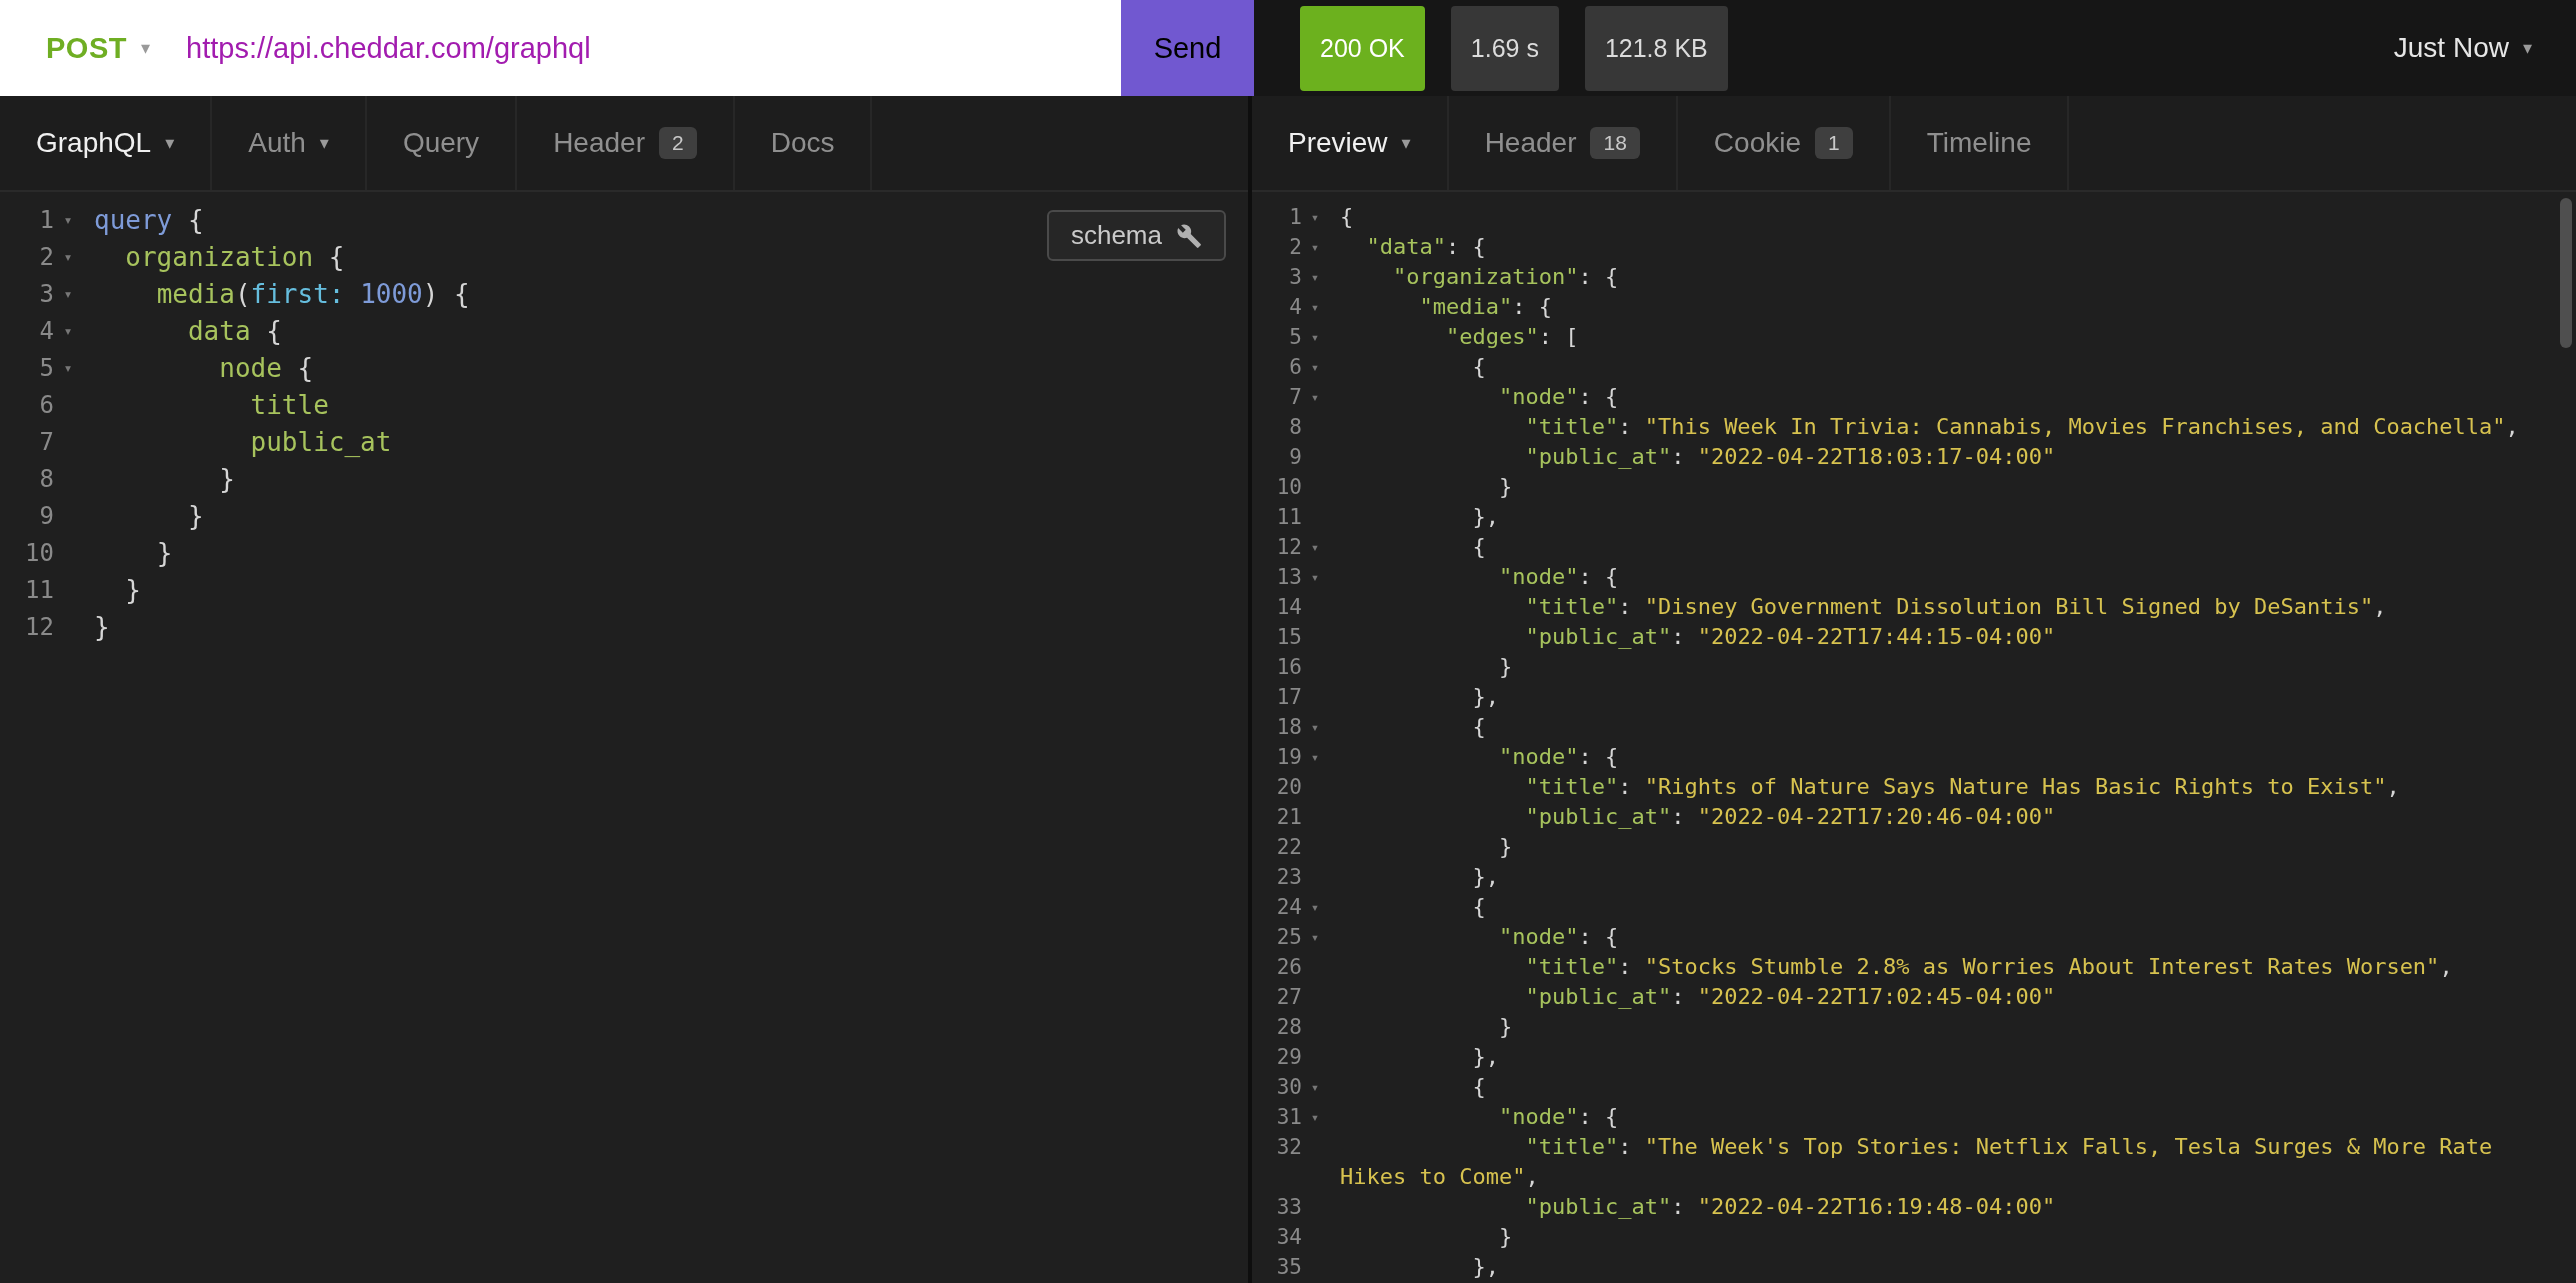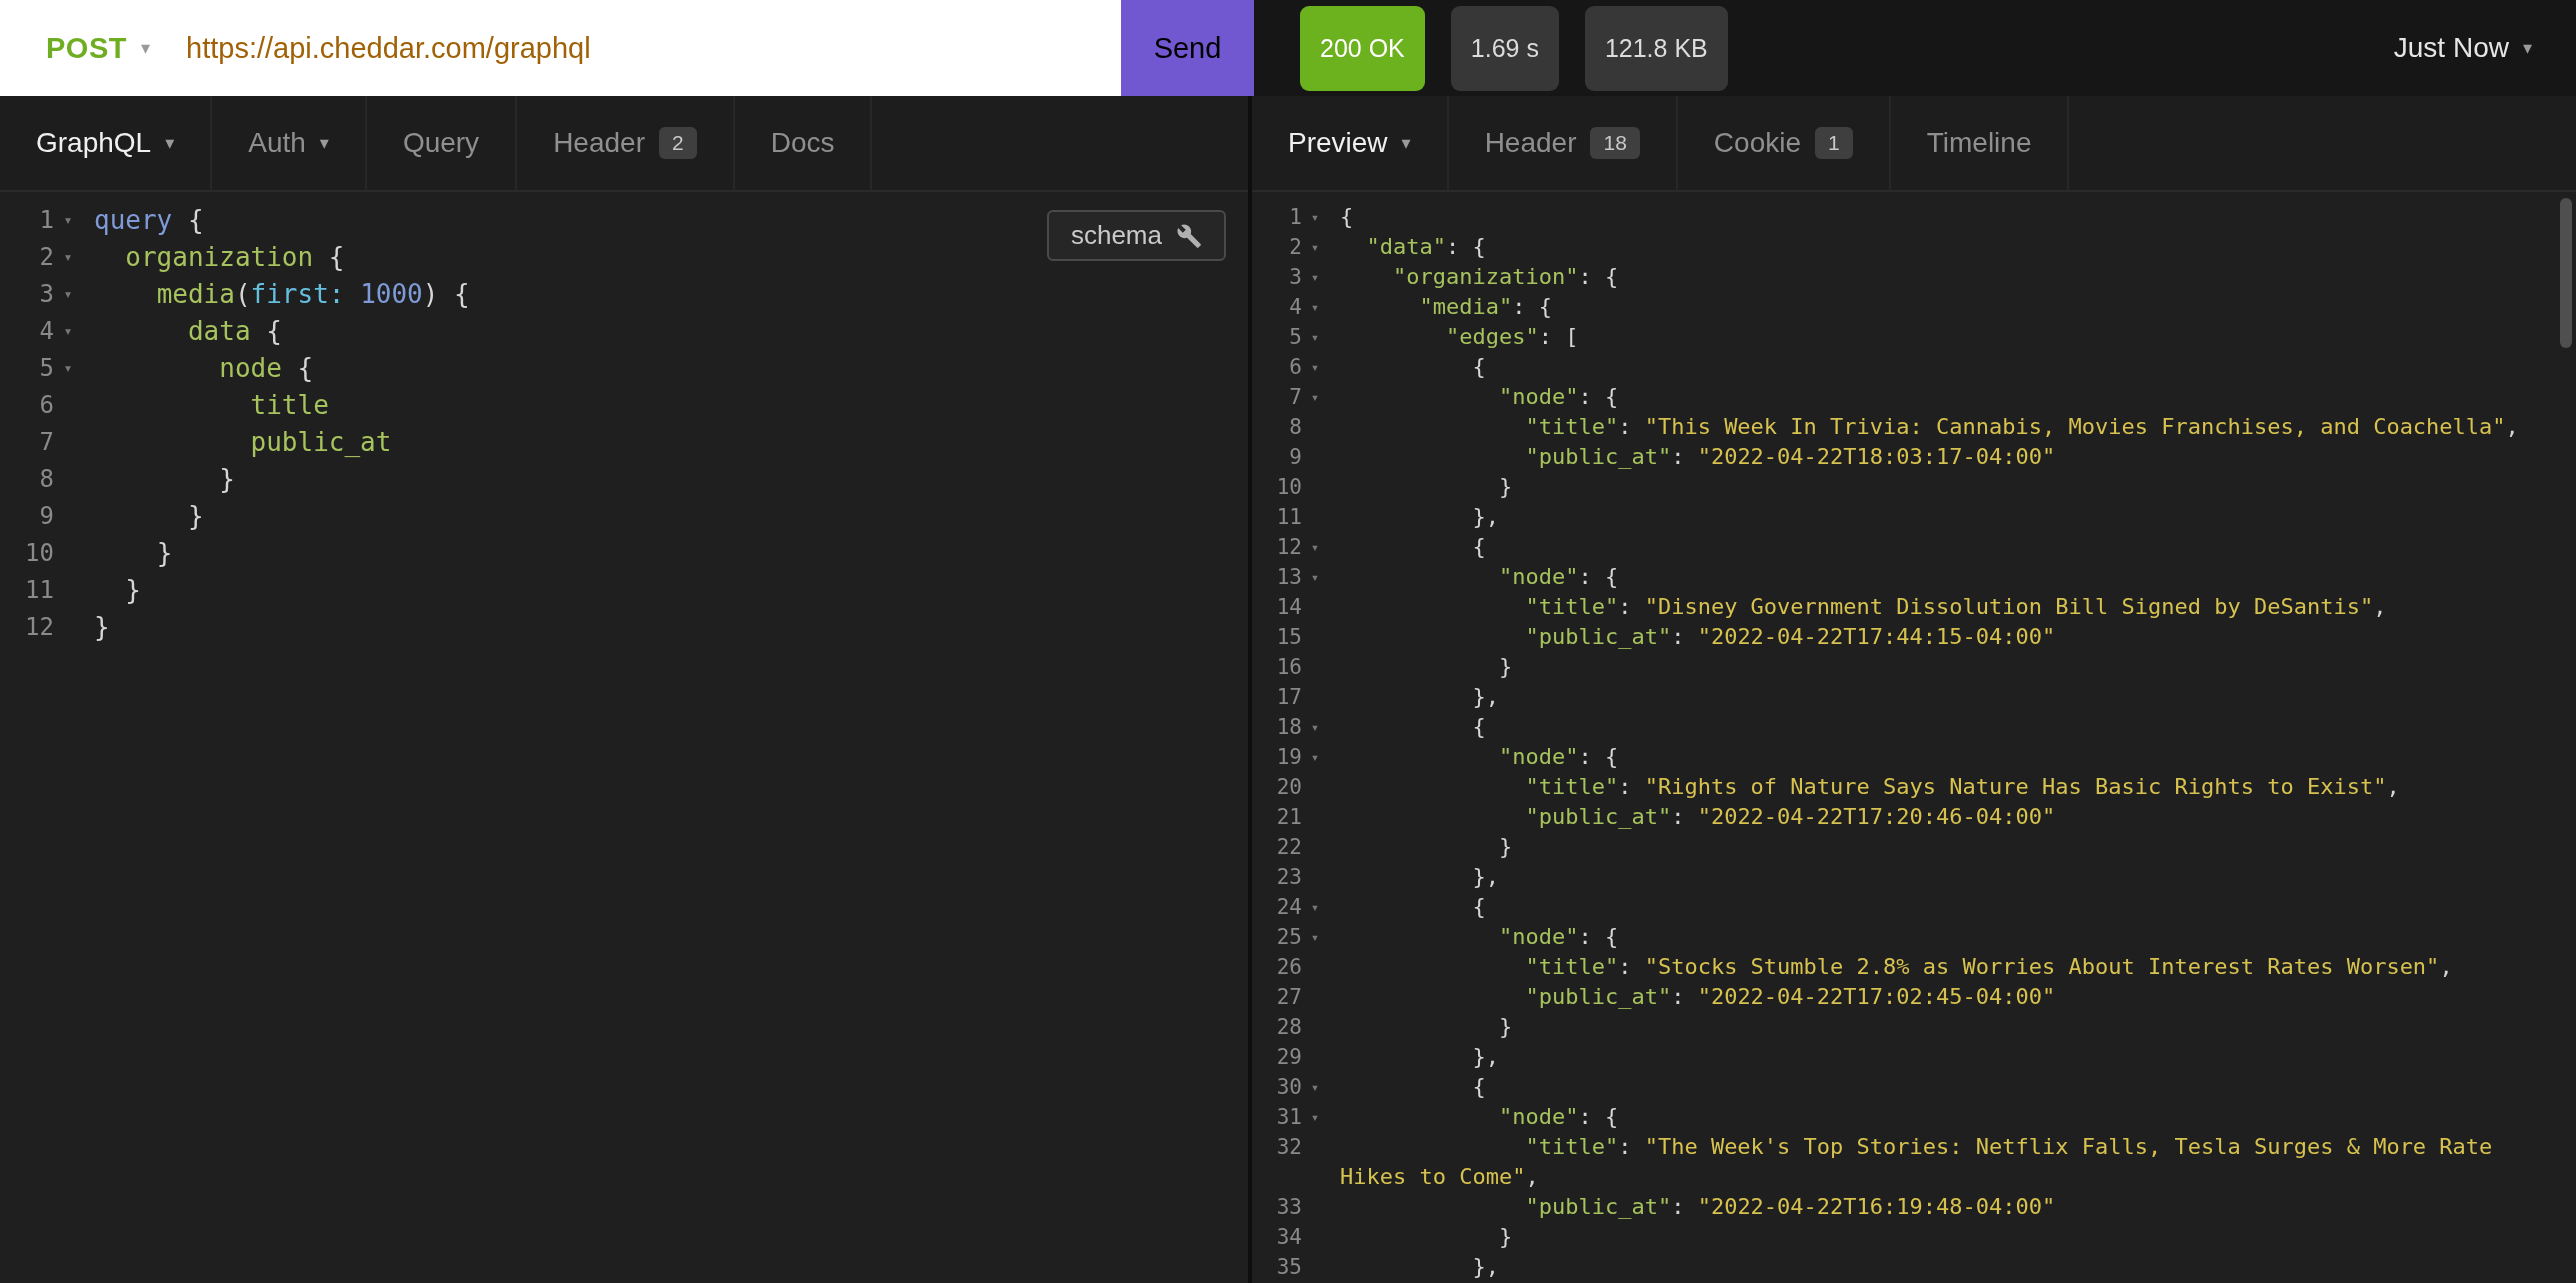--- a/index.html
+++ b/index.html
@@ -5,24 +5,24 @@
   * { margin:0; padding:0; box-sizing:border-box; }
   html,body { width:2576px; height:1283px; overflow:hidden; }
   body { background:#1f1f1f; font-family:"Liberation Sans", sans-serif; }
 
   
   .topbar { display:flex; height:96px; width:100%; }
   .url-section { width:1121px; background:#ffffff; display:flex; align-items:center; flex:none; }
   .method { display:flex; align-items:center; gap:14px; padding-left:46px; cursor:pointer; }
   .method .m { color:#6fae23; font-size:29px; font-weight:600; letter-spacing:0.5px; }
   .caret { font-size:18px; color:#9a9a9a; }
-  .url { margin-left:36px; font-size:29px; color:#a16207; white-space:nowrap; }
+  .url { margin-left:36px; font-size:29px; color:#a21caf; white-space:nowrap; }
   .send { width:133px; flex:none; background:#7158d0; color:#000000; font-size:29px; border:none; cursor:pointer; font-family:inherit; }
   .top-right { flex:1; background:#161616; display:flex; align-items:center; gap:26px; padding:0 44px 0 46px; min-width:0; }
-  .badge { font-size:25px; padding:28px 20px; border-radius:9px; white-space:nowrap; }
+  .badge { font-size:25px; padding:28px 20px; border-radius:4px; white-space:nowrap; }
   .badge.ok { background:#6cb11e; color:#ffffff; }
   .badge.gray { background:#373737; color:#dcdcdc; }
   .history { margin-left:auto; display:flex; align-items:center; gap:14px; color:#e6e6e6; font-size:28px; cursor:pointer; }
 
   
   .main { display:flex; height:1187px; width:100%; }
   .left-pane { width:1252px; flex:none; display:flex; flex-direction:column; border-right:4px solid #0e0e0e; }
   .right-pane { flex:1; min-width:0; display:flex; flex-direction:column; }
 
   .tabbar { height:96px; flex:none; display:flex; align-items:stretch; background:#1d1d1d; border-bottom:2px solid #2a2a2a; }

